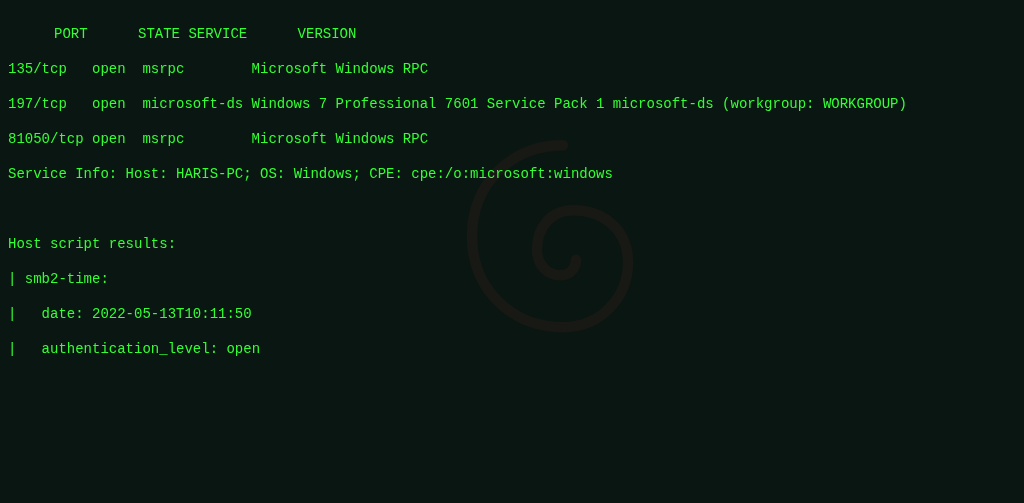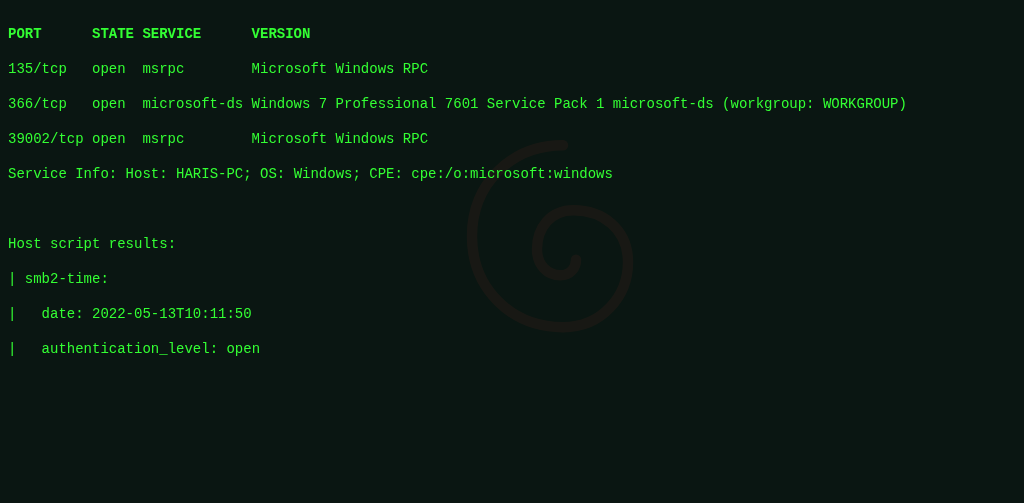--- a/index.html
+++ b/index.html
@@ -31,42 +31,43 @@
       transform: translate(-50%, -50%);
       z-index: 1;
       opacity: 0.08;
       pointer-events: none;
     }
     .watermark svg {
       width: 260px;
       height: 260px;
     }
     .header-line {
-      font-weight: bold;
+      font-weight: normal;
+      margin-left: 46px;
     }
     .port-col { display: inline-block; width: 10ch; }
     .state-col { display: inline-block; width: 5ch; }
     .service-col { display: inline-block; width: 13ch; }
     .version-col { display: inline-block; }
     .blank-line { height: 1.25em; }
   </style>
 </head>
 <body>
 
 <div class="watermark">
   <svg viewBox="0 0 100 100">
     <path d="M 50 10 C 30 10 15 25 15 45 C 15 65 30 80 50 80 C 65 80 75 68 75 55 C 75 42 65 35 54 35 C 45 35 40 42 40 50 C 40 56 44 60 49 60 C 53 60 55 57 55 54" stroke="#c0392b" stroke-width="4" fill="none" stroke-linecap="round"></path>
   </svg>
 </div>
 
 <div class="terminal">
 <div class="header-line"><span class="port-col">PORT</span><span class="state-col">STATE</span> <span class="service-col">SERVICE</span><span class="version-col">VERSION</span></div>
 <div><span class="port-col">135/tcp</span><span class="state-col">open</span> <span class="service-col">msrpc</span><span class="version-col">Microsoft Windows RPC</span></div>
-<div><span class="port-col">366/tcp</span><span class="state-col">open</span> <span class="service-col">microsoft-ds</span><span class="version-col">Windows 7 Professional 7601 Service Pack 1 microsoft-ds (workgroup: WORKGROUP)</span></div>
-<div><span class="port-col">39002/tcp</span><span class="state-col">open</span> <span class="service-col">msrpc</span><span class="version-col">Microsoft Windows RPC</span></div>
+<div><span class="port-col">197/tcp</span><span class="state-col">open</span> <span class="service-col">microsoft-ds</span><span class="version-col">Windows 7 Professional 7601 Service Pack 1 microsoft-ds (workgroup: WORKGROUP)</span></div>
+<div><span class="port-col">81050/tcp</span><span class="state-col">open</span> <span class="service-col">msrpc</span><span class="version-col">Microsoft Windows RPC</span></div>
 <div>Service Info: Host: HARIS-PC; OS: Windows; CPE: cpe:/o:microsoft:windows</div>
 <div class="blank-line"></div>
 <div>Host script results:</div>
 <div>| smb2-time:</div>
 <div>|   date: 2022-05-13T10:11:50</div>
 <div>|   authentication_level: open</div>
 
 
 
 

